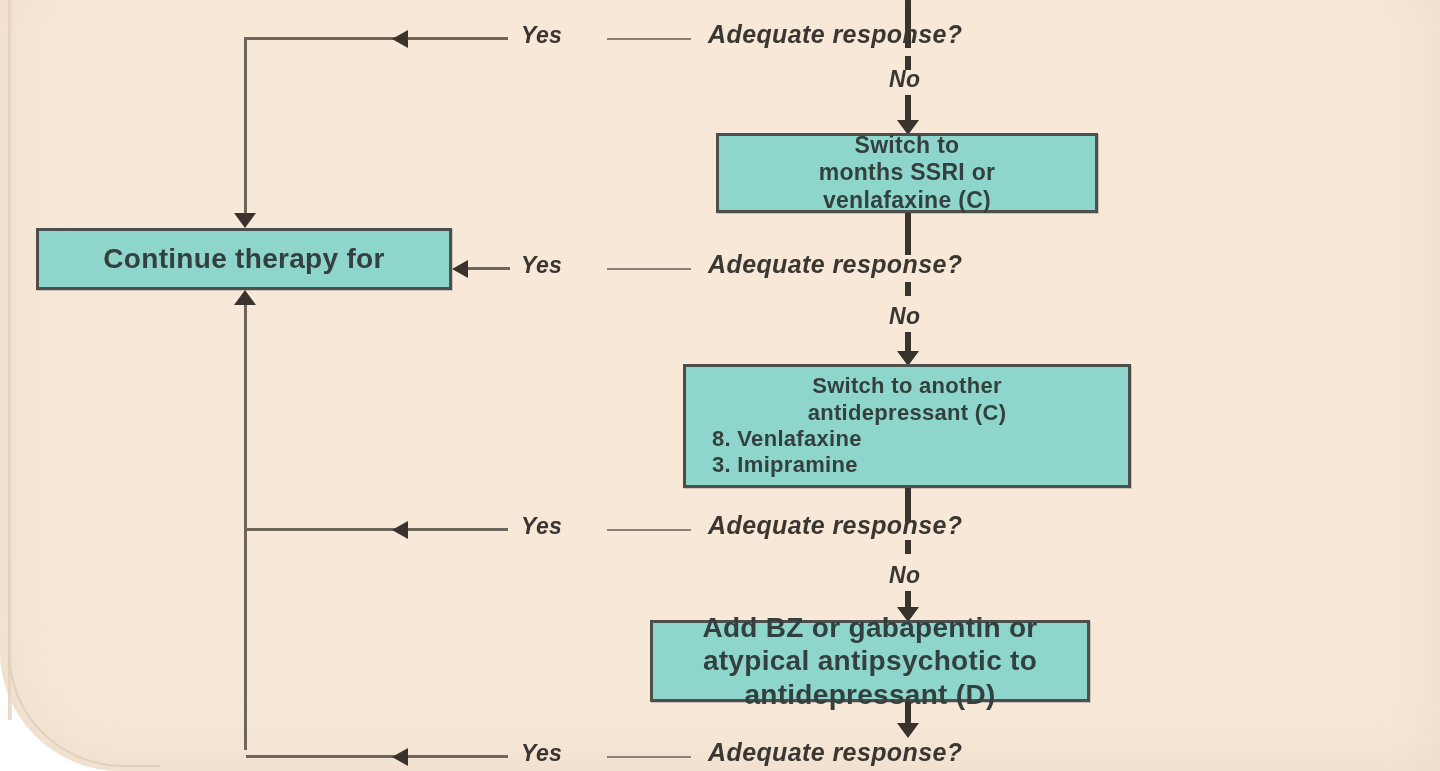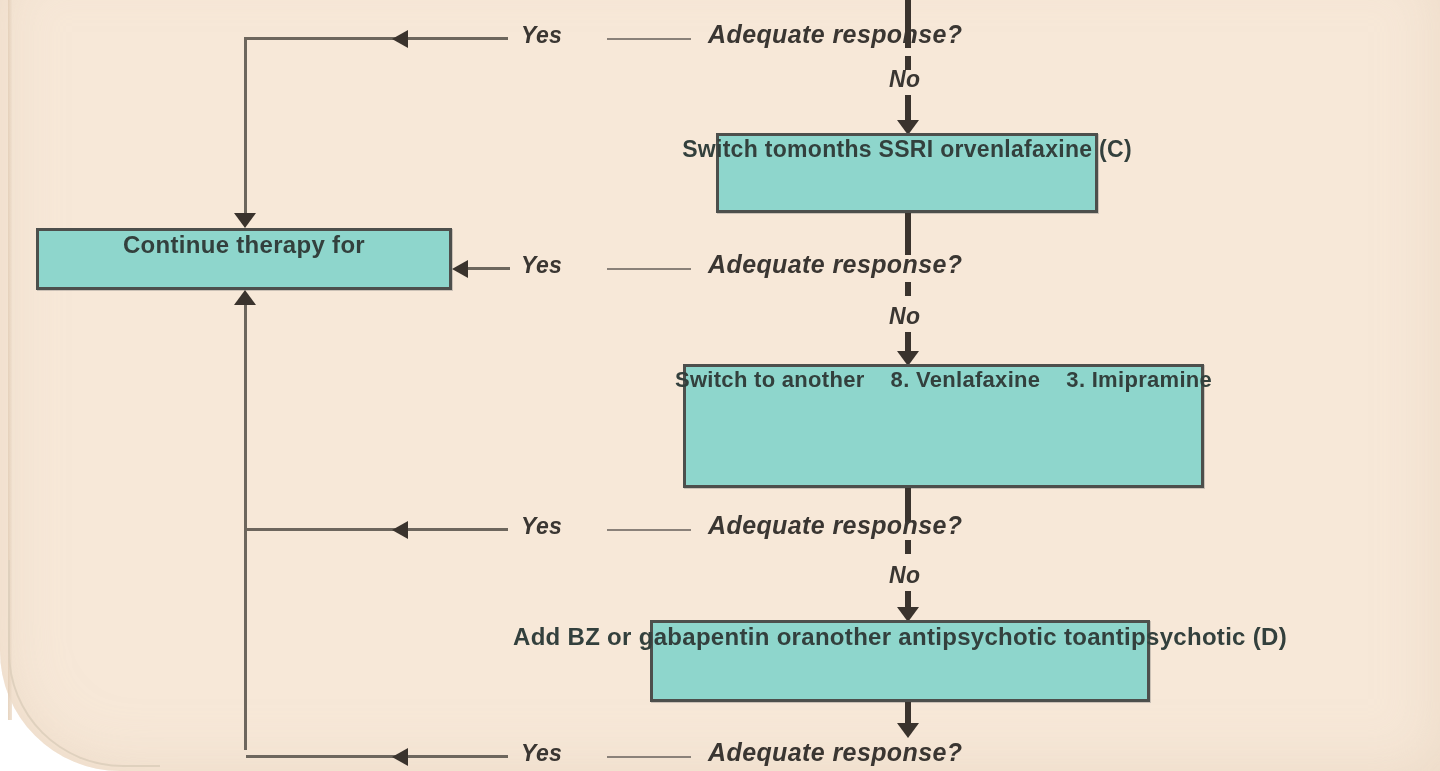--- a/index.html
+++ b/index.html
@@ -53,21 +53,21 @@
     position: absolute;
     background: #8ed6cc;
     border: 3px solid #4d4f4c;
     box-sizing: border-box;
     color: #33403d;
     font-weight: bold;
     letter-spacing: .3px;
     text-align: center;
     line-height: 1.2;
     display: flex;
-    flex-direction: row;
+    flex-direction: column;
     justify-content: center;
     box-shadow: 1px 1px 0 rgba(120,120,120,.35);
   }
   .box .line { display: block; white-space: nowrap; }
   .box.listbox { text-align: left; }
   .box.listbox .head { text-align: center; }
   .box.listbox .item { text-align: left; padding-left: 26px; }
 
   
   .qtext, .yes, .no {
@@ -154,54 +154,55 @@
     <span class="line">venlafaxine (C)</span>
   </div>
 
   <div class="vline" style="left:905px; top:213px; height:42px;"></div>
   <div class="qtext" style="left:708px; top:250px;">Adequate response?</div>
   <div class="yes" style="left:521px; top:252px;">Yes</div>
   <div class="hairline" style="left:607px; top:268px; width:84px;"></div>
   <div class="thinh" style="left:468px; top:267px; width:42px;"></div>
   <div class="arrow-left" style="left:452px; top:260px;"></div>
 
-  <div class="box" style="left:36px; top:228px; width:416px; height:62px; font-size:24px;">
+  <div class="box" style="left:36px; top:228px; width:416px; height:62px; font-size:28px;">
     <span class="line">Continue therapy for</span>
   </div>
 
   <div class="vline" style="left:905px; top:282px; height:14px;"></div>
   <div class="no" style="left:889px; top:303px;">No</div>
   <div class="vline" style="left:905px; top:332px; height:24px;"></div>
   <div class="arrow-down" style="left:897px; top:351px;"></div>
 
-  <div class="box listbox" style="left:683px; top:364px; width:521px; height:124px; font-size:22px;">
+  <div class="box listbox" style="left:683px; top:364px; width:448px; height:124px; font-size:22px;">
     <span class="line head">Switch to another</span>
+    <span class="line head">antidepressant (C)</span>
     <span class="line item">8. Venlafaxine</span>
     <span class="line item">3. Imipramine</span>
   </div>
 
   <div class="vline" style="left:905px; top:488px; height:34px;"></div>
   <div class="qtext" style="left:708px; top:511px;">Adequate response?</div>
   <div class="yes" style="left:521px; top:513px;">Yes</div>
   <div class="hairline" style="left:607px; top:529px; width:84px;"></div>
   <div class="thinh" style="left:246px; top:528px; width:262px;"></div>
   <div class="arrow-left" style="left:392px; top:521px;"></div>
 
   <div class="thinv" style="left:244px; top:300px; height:450px;"></div>
   <div class="arrow-up" style="left:234px; top:290px;"></div>
 
   <div class="vline" style="left:905px; top:540px; height:14px;"></div>
   <div class="no" style="left:889px; top:562px;">No</div>
   <div class="vline" style="left:905px; top:591px; height:22px;"></div>
   <div class="arrow-down" style="left:897px; top:607px;"></div>
 
-  <div class="box" style="left:650px; top:620px; width:500px; height:82px; font-size:24px;">
+  <div class="box" style="left:650px; top:620px; width:440px; height:82px; font-size:28px;">
     <span class="line">Add BZ or gabapentin or</span>
-    <span class="line">another antipsychotic to</span>
-    <span class="line">antipsychotic (D)</span>
+    <span class="line">atypical antipsychotic to</span>
+    <span class="line">antidepressant (D)</span>
   </div>
 
   <div class="vline" style="left:905px; top:702px; height:28px;"></div>
   <div class="arrow-down" style="left:897px; top:723px;"></div>
   <div class="qtext" style="left:708px; top:738px;">Adequate response?</div>
   <div class="yes" style="left:521px; top:740px;">Yes</div>
   <div class="hairline" style="left:607px; top:756px; width:84px;"></div>
   <div class="thinh" style="left:246px; top:755px; width:262px;"></div>
   <div class="arrow-left" style="left:392px; top:748px;"></div>
 

